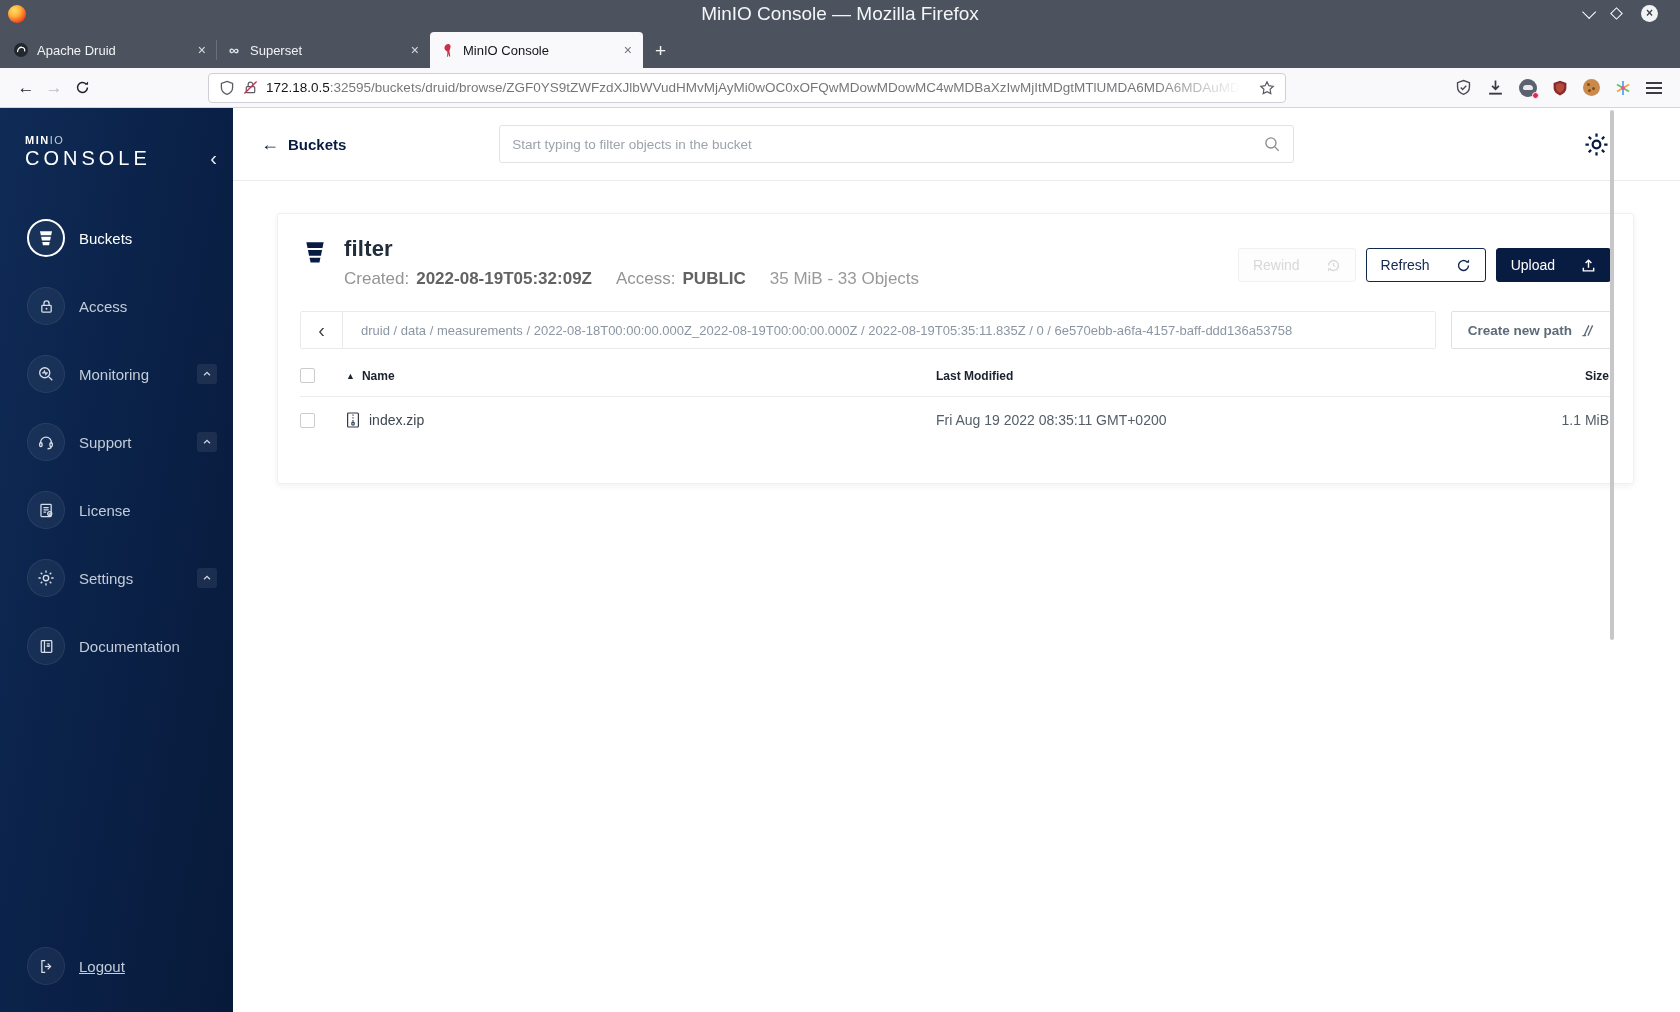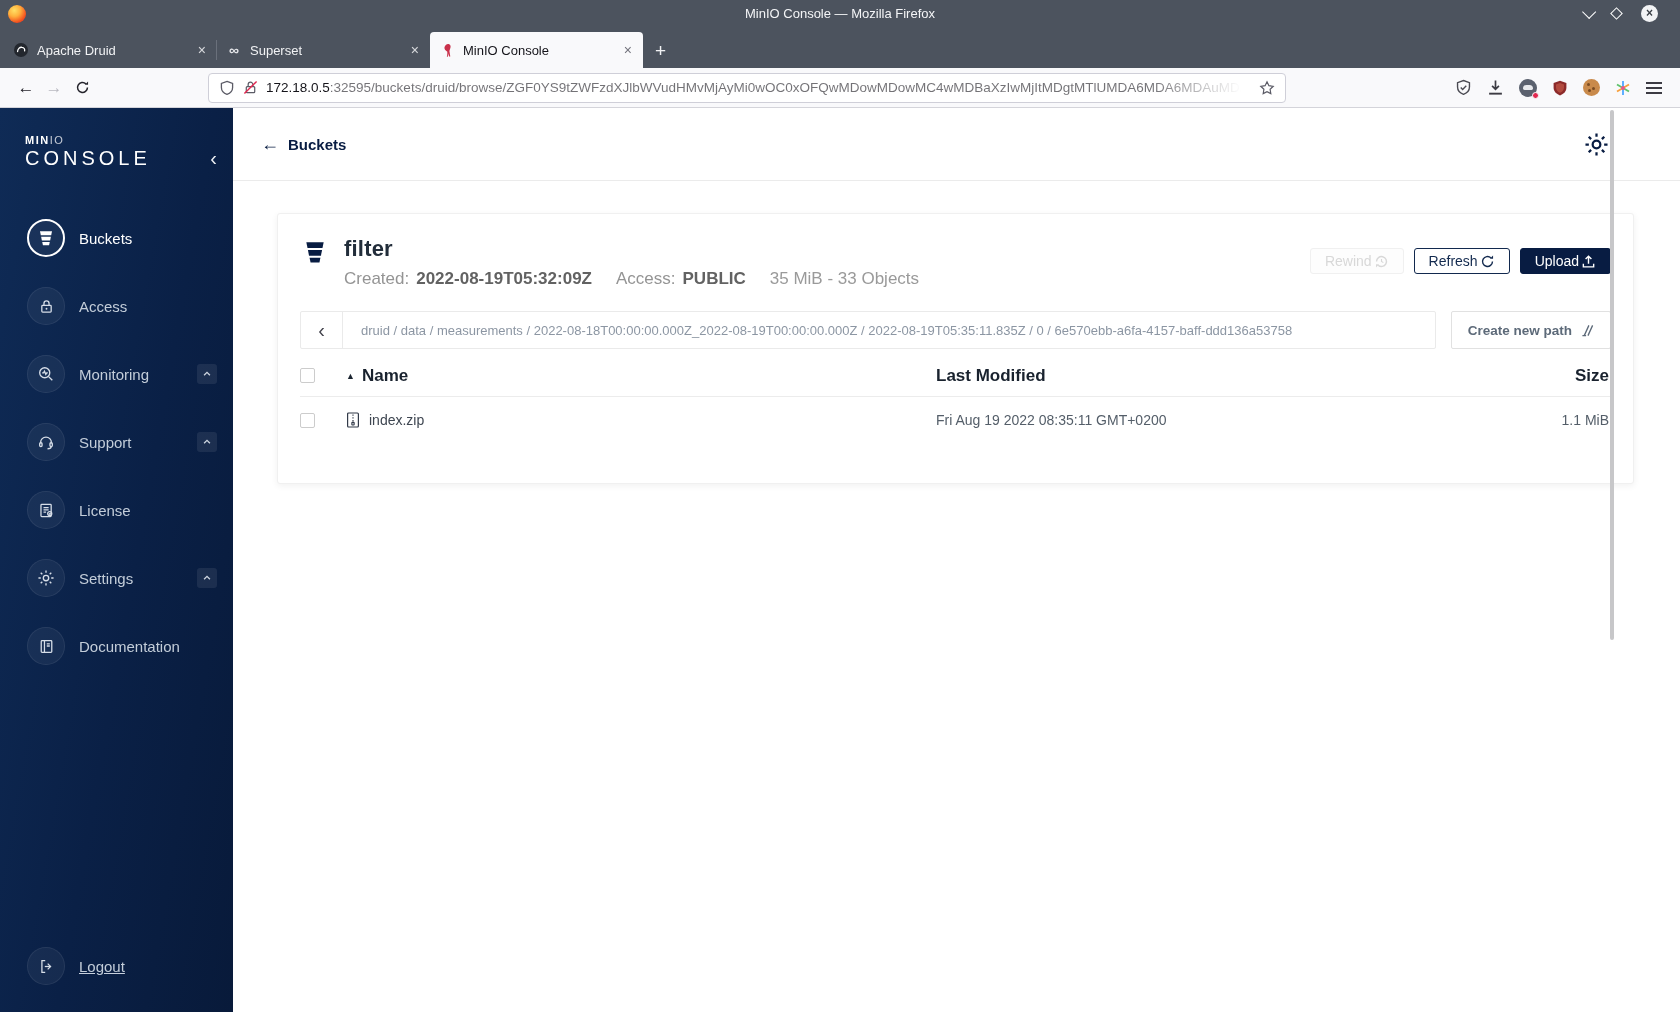--- a/index.html
+++ b/index.html
@@ -4,21 +4,21 @@
 <style>
   * { margin:0; padding:0; box-sizing:border-box; }
   html,body { width:1680px; height:1012px; overflow:hidden; }
   body { font-family:"Liberation Sans", sans-serif; background:#fff; position:relative; }
   svg { display:block; }
 
   
   .titlebar { height:27px; background:#4c535e; display:flex; align-items:center; position:relative; }
   .fx-logo { width:18px; height:18px; border-radius:50%; margin-left:8px;
     background:radial-gradient(circle at 35% 30%, #ffe066 0%, #ffb13d 35%, #f4511e 70%, #b3284b 100%); }
-  .win-title { position:absolute; left:0; right:0; text-align:center; color:#f4f5f7; font-size:13px; }
+  .win-title { position:absolute; left:0; right:0; text-align:center; color:#f4f5f7; font-size:19px; }
   .win-controls { margin-left:auto; display:flex; align-items:center; gap:20px; padding-right:22px; z-index:2; }
   .wc-min { width:10px; height:10px; border-right:1.6px solid #fff; border-bottom:1.6px solid #fff; transform:rotate(45deg) translateY(-3px); }
   .wc-max { width:9px; height:9px; border:1.5px solid #fff; transform:rotate(45deg); }
   .wc-close { width:17px; height:17px; border-radius:50%; background:#f2f3f5; color:#3a3f46; font-size:12px; line-height:16px; text-align:center; font-weight:bold; }
 
   .tabstrip { height:41px; background:#4c535e; display:flex; align-items:flex-end; padding-left:4px; }
   .tab { width:213px; height:36px; display:flex; align-items:center; padding:0 9px; border-radius:4px 4px 0 0;
          color:#f1f2f4; font-size:13px; position:relative; }
   .tab + .tab::before { content:""; position:absolute; left:-1px; top:8px; height:20px; width:1px; background:#6a707b; }
   .tab.active { background:#f9f9fb; color:#15141a; }
@@ -85,40 +85,40 @@
 
   .card-top { padding:22px 0 6px; display:flex; align-items:flex-start; }
   .bucket-glyph { color:#081c42; margin:3px 16px 0 2px; }
   .bucket-name { font-size:22px; font-weight:bold; color:#222d3a; letter-spacing:.2px; }
   .bucket-meta { margin-top:7px; font-size:17px; color:#9a9a9a; display:flex; align-items:center; }
   .meta-label { color:#949494; }
   .meta-value { color:#626262; font-weight:bold; margin-left:7px;text-align:right; }
   .meta-gap { margin-left:24px; }
   .bucket-summary { margin-left:24px; color:#9a9a9a; }
   .top-buttons { margin-left:auto; display:flex; gap:10px; padding-top:12px; }
-  .btn { height:26px; padding:0 14px; border-radius:3px; font-size:14px; display:flex; align-items:center; gap:2px; background:#fff; }
+  .btn { height:34px; padding:0 14px; border-radius:3px; font-size:14px; display:flex; align-items:center; gap:26px; background:#fff; }
   .btn-rewind { border:1px solid #f0f0f0; color:#d8d8d8; background:#fdfdfd; }
   .btn-refresh { border:1px solid #12294e; color:#12294e; }
   .btn-upload { border:1px solid #081c42; background:#081c42; color:#fff; }
 
   .path-row { margin-top:16px; display:flex; gap:15px; }
   .crumb-box { flex:1; min-width:0; border:1px solid #eaeaea; border-radius:2px; height:38px; display:flex; align-items:center; }
   .crumb-back { width:42px; height:100%; border-right:1px solid #eaeaea; display:flex; align-items:center; justify-content:center;
                 color:#43434c; font-size:20px; }
   .crumb-text { padding:0 18px; font-size:13px; color:#8c96a3; white-space:nowrap; overflow:hidden; text-overflow:ellipsis; }
   .create-path-btn { flex:0 0 auto; border:1px solid #e1e1e1; border-radius:2px; height:38px; padding:0 16px;
                      display:flex; align-items:center; gap:9px; font-size:13.5px; font-weight:bold; color:#5d6a79; background:#fff; }
 
   .obj-table { margin-top:6px; }
   .t-row { display:grid; grid-template-columns:46px 590px 1fr 130px; align-items:center; }
   .t-head { height:42px; border-bottom:1px solid #ececec; }
   .checkbox { width:15px; height:15px; border:1px solid #cccccc; border-radius:2px; background:#fff; }
   .name-head { display:flex; align-items:center; gap:7px; }
   .sort-tri { font-size:9px; color:#1b2430; }
-  .head-label { font-size:17px; font-weight:bold; color:#19222e; }
+  .head-label { font-size:12px; font-weight:bold; color:#19222e; }
   .size-cell { text-align:right; padding-right:2px; }
   .t-body-row { height:46px; }
   .name-cell { display:flex; align-items:center; gap:9px; font-size:14px; color:#3e4651; }
   .file-icon { color:#323a49; }
   .mod-cell { font-size:14px; color:#545e69; }
   .size-val { font-size:14px; color:#545e69; }
 
   .scroll-thumb { position:absolute; left:1610px; top:110px; width:4px; height:530px; background:#c7c7c9; border-radius:2px; }
 </style>
 </head>
@@ -328,20 +328,27 @@
       </span>
       <span class="mi-label">Logout</span>
     </div>
   </aside>
 
   <main class="main">
     <div class="content-header">
       <div class="back-group">
         <span class="back-arrow">←</span>
         <span class="back-label">Buckets</span>
+      </div>
+      <div class="search-box">
+        <input type="text" placeholder="Start typing to filter objects in the bucket" style="">
+        <svg width="18" height="18" viewBox="0 0 20 20" fill="none" stroke="#8b8b92" stroke-width="1.5">
+            <circle cx="8.8" cy="8.8" r="5.6"></circle>
+            <path d="M13.2 13.2 17.4 17.4"></path>
+          </svg>
       </div>
       <span class="header-gear">
         <svg width="27" height="27" viewBox="0 0 24 24" fill="none" stroke="currentColor" stroke-width="2">
             <circle cx="12" cy="12" r="3.4"></circle>
             <path d="M12 2.2v3M12 18.8v3M2.2 12h3M18.8 12h3M5.1 5.1l2.1 2.1M16.8 16.8l2.1 2.1M18.9 5.1l-2.1 2.1M7.2 16.8l-2.1 2.1"></path>
           </svg>
       </span>
     </div>
 
     <div class="content-body">

